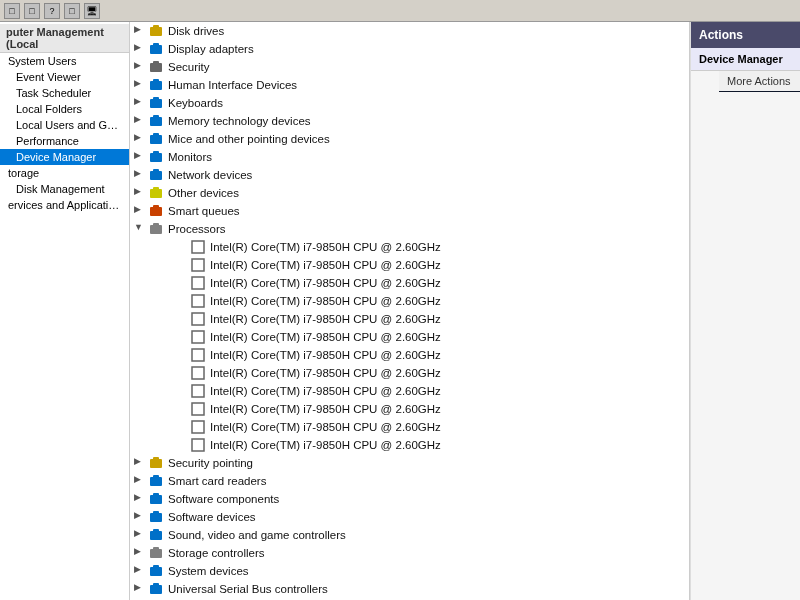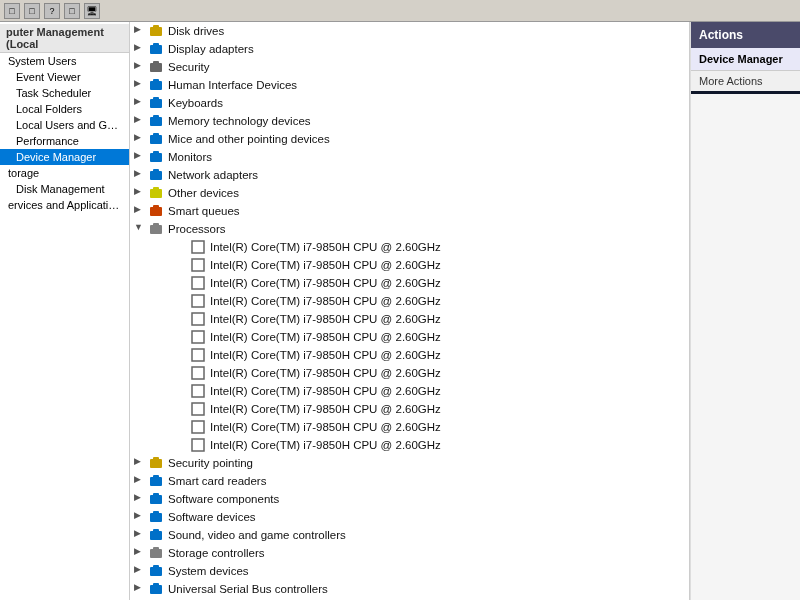--- a/index.html
+++ b/index.html
@@ -139,21 +139,22 @@
       cursor: pointer;
       border-bottom: 1px solid #ccc;
       font-weight: bold;
     }
     .action-btn-secondary {
       background: #f0f0f0;
       color: #333;
       font-size: 11px;
       padding: 4px 8px;
       cursor: pointer;
-      border-bottom: 3px solid #0f172a;
+      border-bottom: 1px solid #0f172a;
+      margin-left: 28px;
     }
 
     
     .tree-area::-webkit-scrollbar { width: 12px; }
     .tree-area::-webkit-scrollbar-track { background: #f0f0f0; }
     .tree-area::-webkit-scrollbar-thumb { background: #bbb; border: 1px solid #999; }
   </style>
 </head>
 <body>
 
@@ -265,21 +266,21 @@
         <span class="label">Monitors</span>
       </div>
       <div class="tree-item" style="padding-left: 4px;">
         <span class="expander" style="font-size: 9px; color: rgb(85, 85, 85); width: 14px; display: inline-block;">▶</span>
         <span class="icon">
           <svg width="14" height="14">
             <rect x="1" y="3" width="12" height="9" fill="#0070c8" rx="1"></rect>
             <rect x="4" y="1" width="6" height="3" fill="#0070c8" rx="1"></rect>
           </svg>
         </span>
-        <span class="label">Network adapters</span>
+        <span class="label">Network devices</span>
       </div>
       <div class="tree-item" style="padding-left: 4px;">
         <span class="expander" style="font-size: 9px; color: rgb(85, 85, 85); width: 14px; display: inline-block;">▶</span>
         <span class="icon">
           <svg width="14" height="14">
             <rect x="1" y="3" width="12" height="9" fill="#c8c800" rx="1"></rect>
             <rect x="4" y="1" width="6" height="3" fill="#c8c800" rx="1"></rect>
           </svg>
         </span>
         <span class="label">Other devices</span>

